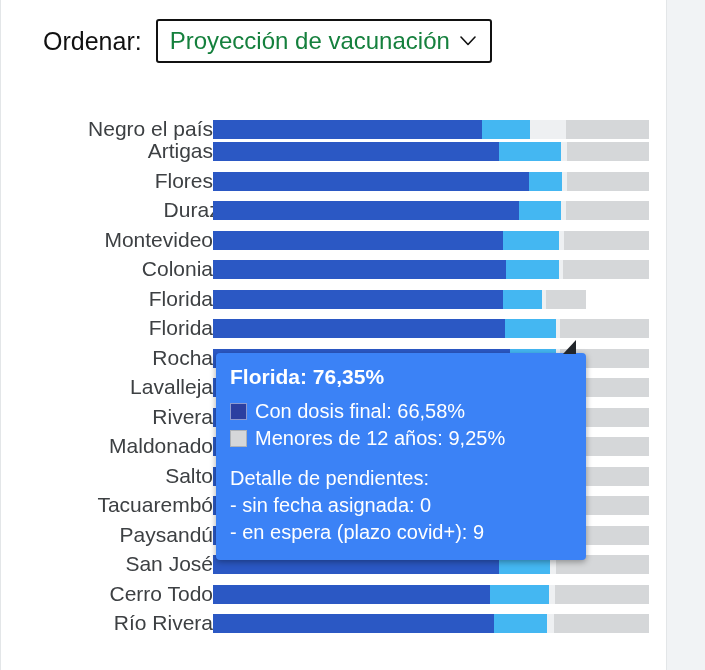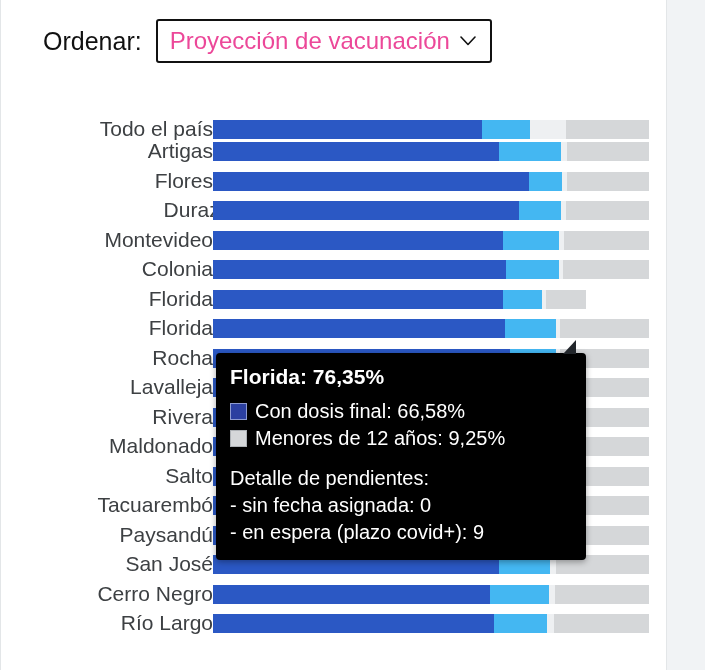--- a/index.html
+++ b/index.html
@@ -46,21 +46,21 @@
     background: #ffffff;
     height: 44px;
     display: flex;
     align-items: center;
     padding: 0 14px 0 12px;
     box-sizing: border-box;
     cursor: pointer;
   }
   .select-value {
     font-size: 24px;
-    color: #ec4899;
+    color: #15803d;
     white-space: nowrap;
   }
   .select-caret {
     margin-left: 10px;
     display: inline-block;
     width: 16px;
     height: 10px;
   }
   .select-caret svg { display: block; }
 
@@ -104,21 +104,21 @@
   .seg-first  { background: #44b7f2; }
   .seg-pend   { background: #eef0f2; }
   .seg-minor  { background: #d5d7d9; }
 
   
   .tooltip {
     position: absolute;
     left: 215px;
     top: 353px;
     width: 370px;
-    background: #000000;
+    background: #3b82f6;
     color: #ffffff;
     border-radius: 4px;
     padding: 12px 14px 14px 14px;
     box-sizing: border-box;
     z-index: 20;
     box-shadow: 0 2px 6px rgba(0,0,0,0.35);
   }
   .tooltip:after {
     content: "";
     position: absolute;
@@ -172,21 +172,21 @@
       <span class="select-caret">
         <svg viewBox="0 0 16 10" width="16" height="10" aria-hidden="true">
           <path d="M1 1 L8 8.5 L15 1" fill="none" stroke="#111111" stroke-width="1.6" stroke-linecap="round" stroke-linejoin="round"></path>
         </svg>
       </span>
     </div>
   </div>
 
   <div class="chart" id="chart">
       <div class="row" style="top: 36px;">
-        <div class="row-label">Todo el país</div>
+        <div class="row-label">Negro el país</div>
         <div class="bar-track">
           <div class="seg seg-final" style="left: 0px; width: 268.576px;"></div>
           <div class="seg seg-first" style="left: 268.576px; width: 48.832px;"></div>
           <div class="seg seg-pend" style="left: 317.408px; width: 35.752px;"></div>
           <div class="seg seg-minor" style="left: 353.16px; width: 82.84px;"></div>
         </div>
       </div>
       <div class="row" style="top: 58px;">
         <div class="row-label">Artigas</div>
         <div class="bar-track">
@@ -316,30 +316,30 @@
       <div class="row" style="top: 471px;">
         <div class="row-label">San José</div>
         <div class="bar-track">
           <div class="seg seg-final" style="left: 0px; width: 285.58px;"></div>
           <div class="seg seg-first" style="left: 285.58px; width: 51.448px;"></div>
           <div class="seg seg-pend" style="left: 337.028px; width: 5.668px;"></div>
           <div class="seg seg-minor" style="left: 342.696px; width: 93.304px;"></div>
         </div>
       </div>
       <div class="row" style="top: 500.5px;">
-        <div class="row-label">Cerro Negro</div>
+        <div class="row-label">Cerro Todo</div>
         <div class="bar-track">
           <div class="seg seg-final" style="left: 0px; width: 277.296px;"></div>
           <div class="seg seg-first" style="left: 277.296px; width: 58.86px;"></div>
           <div class="seg seg-pend" style="left: 336.156px; width: 6.104px;"></div>
           <div class="seg seg-minor" style="left: 342.26px; width: 93.74px;"></div>
         </div>
       </div>
       <div class="row" style="top: 530px;">
-        <div class="row-label">Río Largo</div>
+        <div class="row-label">Río Rivera</div>
         <div class="bar-track">
           <div class="seg seg-final" style="left: 0px; width: 280.784px;"></div>
           <div class="seg seg-first" style="left: 280.784px; width: 53.628px;"></div>
           <div class="seg seg-pend" style="left: 334.412px; width: 6.976px;"></div>
           <div class="seg seg-minor" style="left: 341.388px; width: 94.612px;"></div>
         </div>
       </div>
     </div>
 
   <div class="tooltip">

